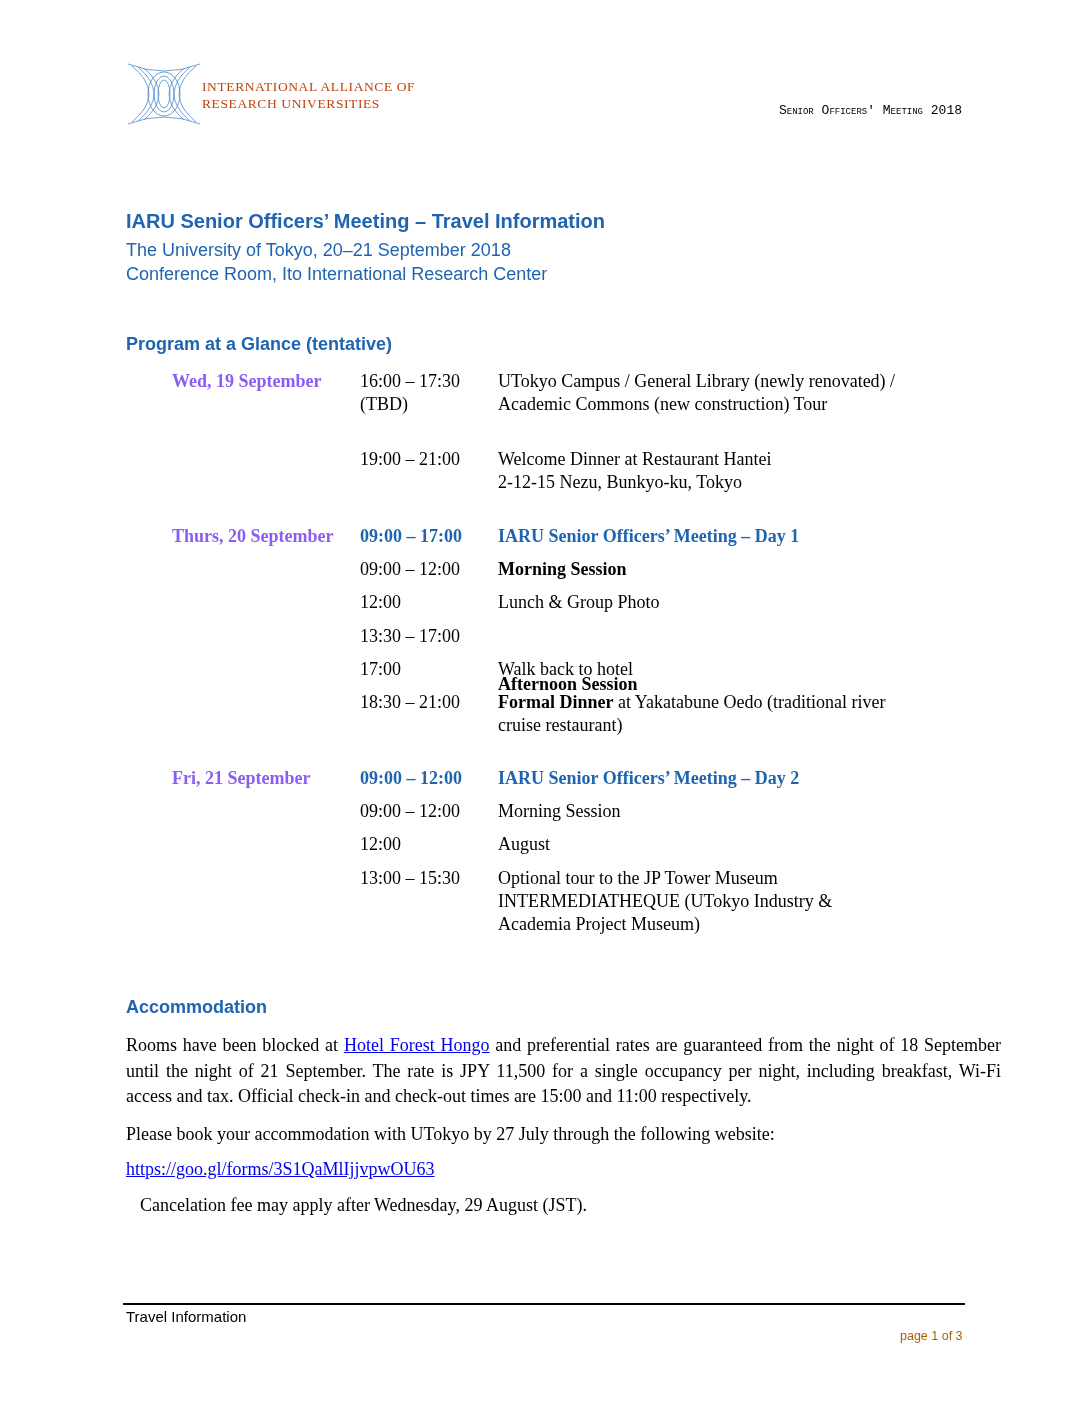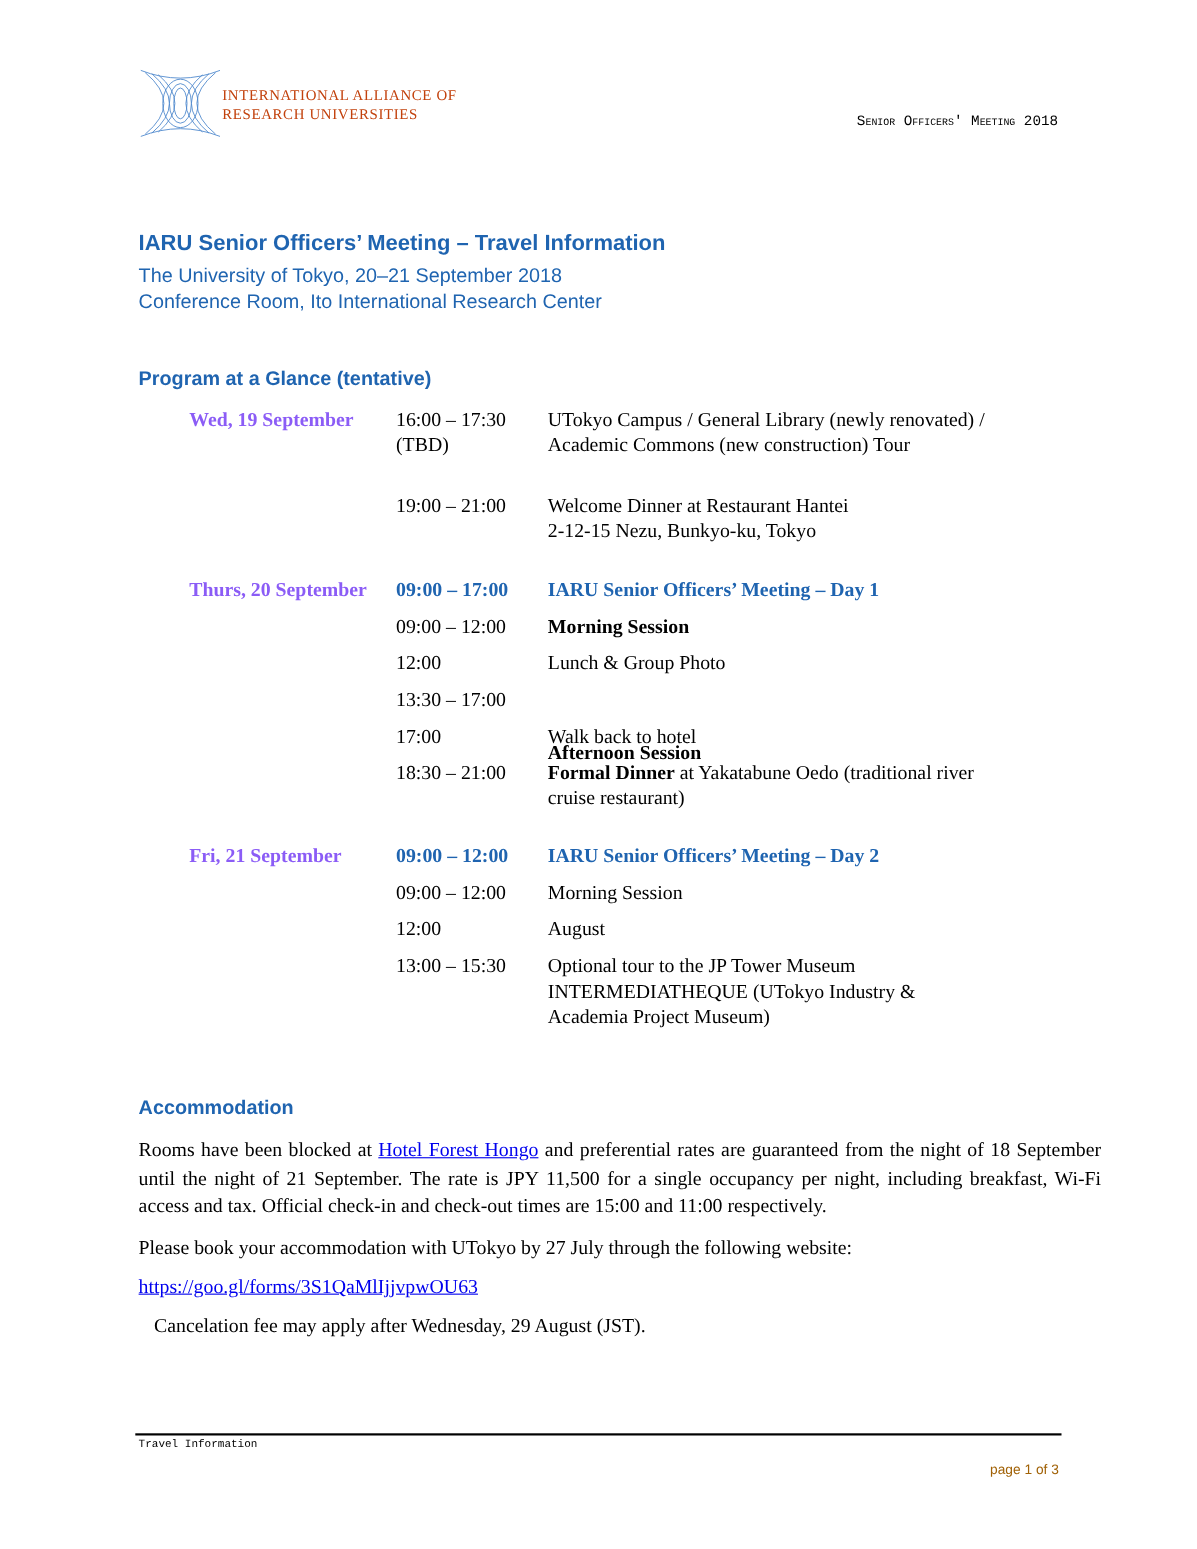--- a/index.html
+++ b/index.html
@@ -26,21 +26,21 @@
   .time { position: absolute; left: 234px; width: 140px; }
   .desc { position: absolute; left: 372px; width: 470px; }
   .blue { color: #1f64b0; font-weight: bold; }
   .bold { font-weight: bold; }
   .ital { }
 
   .para { position: absolute; left: 126px; width: 875px; font-family: "Liberation Serif", serif; font-size: 18px; color: #000; line-height: 25.5px; text-align: justify; }
   .link { color: #0000ee; text-decoration: underline; cursor: pointer; }
 
   .footer-rule { position: absolute; left: 123px; top: 1303px; width: 842px; height: 1.5px; background: #000; }
-  .footer-left { position: absolute; left: 126px; top: 1308px; font-family: Liberation Mono, monospace; font-size: 10px; color: #000; }
+  .footer-left { position: absolute; left: 126px; top: 1308px; font-family: Liberation Sans, sans-serif; font-size: 15px; color: #000; }
   .footer-right { position: absolute; left: 900px; top: 1308px; font-family: "Liberation Sans", sans-serif; font-size: 12.5px; color: #a16207; margin-top: 21px; }
 </style>
 </head>
 <body>
 
 <div class="page">
 
   <div class="logo">
     <svg width="76" height="72" viewBox="0 0 76 72">
       <g fill="none" stroke="#2f73c4" stroke-width="0.8" opacity="0.85">

